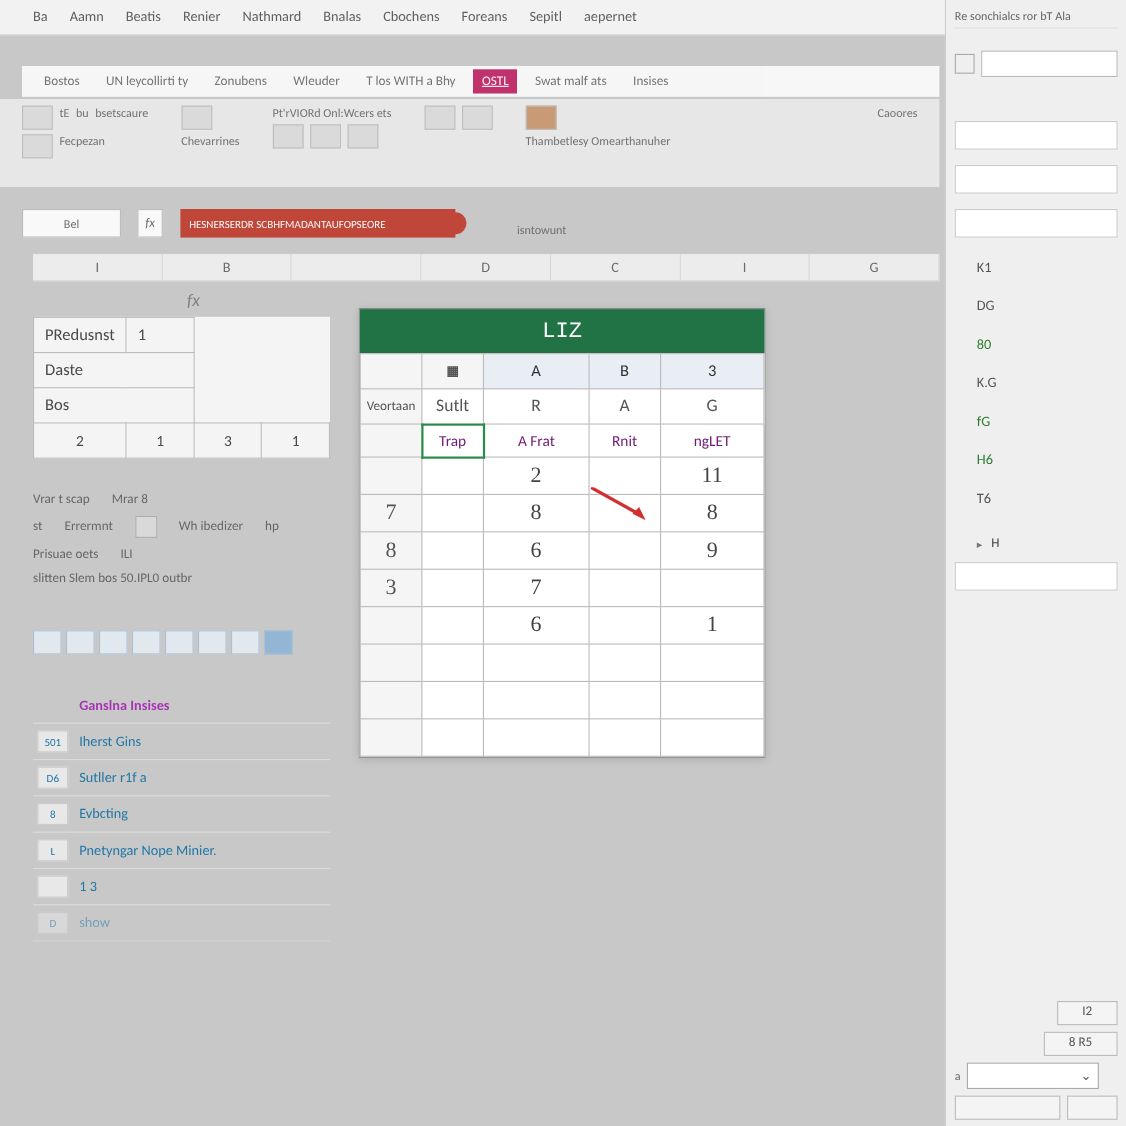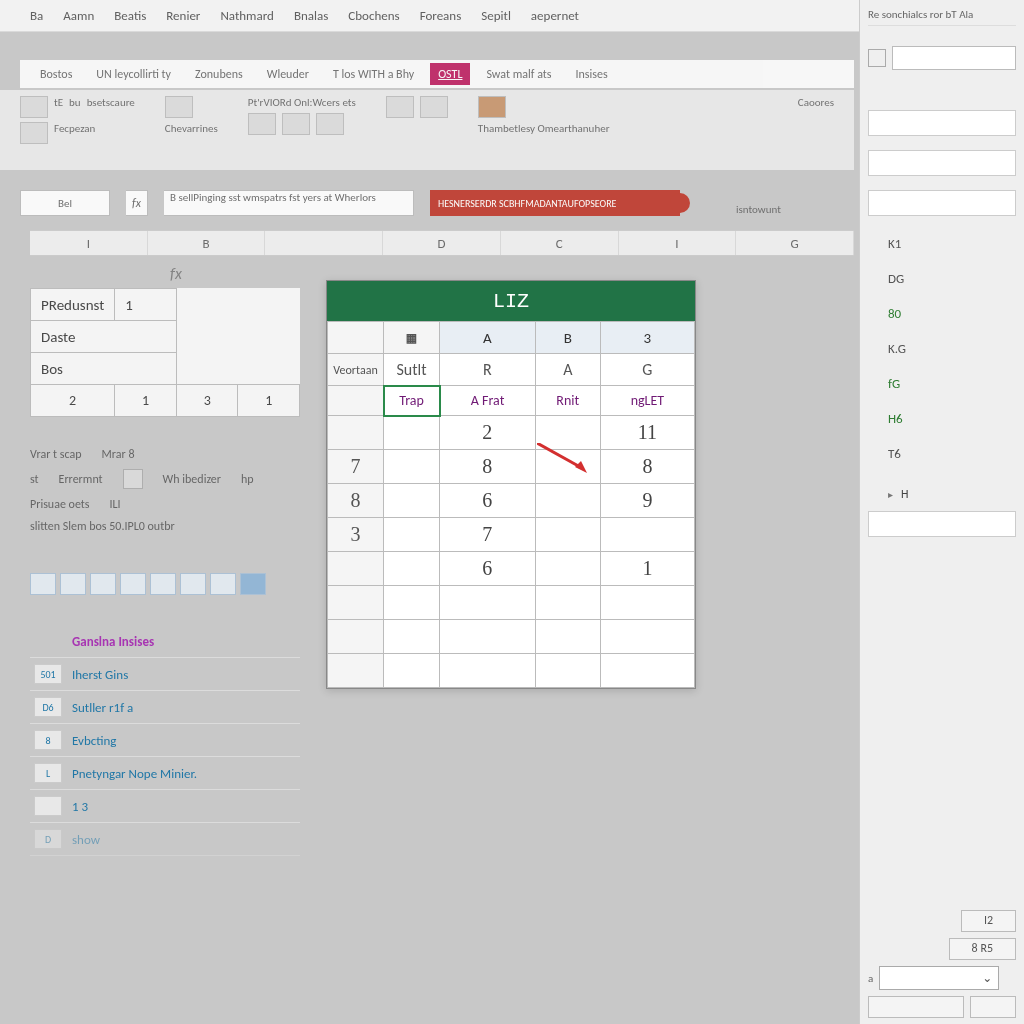--- a/index.html
+++ b/index.html
@@ -134,21 +134,20 @@
     <span>Thambetlesy Omearthanuher</span>
   </div>
   <div class="ribbon-group" style="margin-left:auto">
     <span>Caoores</span>
   </div>
 </div>
 
 <div class="formula-bar-wrap">
   <div class="name-box">Bel</div>
   <div class="fx-box">fx</div>
-  <div class="formula-input">B sellPinging sst wmspatrs fst yers at Wherlors</div>
   <div class="formula-highlight">HESNERSERDR SCBHFMADANTAUFOPSEORE</div>
   <span style="margin-left:40px;font-size:11px;color:#666">isntowunt</span>
 </div>
 
 <div class="col-headers-main">
   <span>I</span>
   <span>B</span>
   <span></span>
   <span>D</span>
   <span>C</span>

